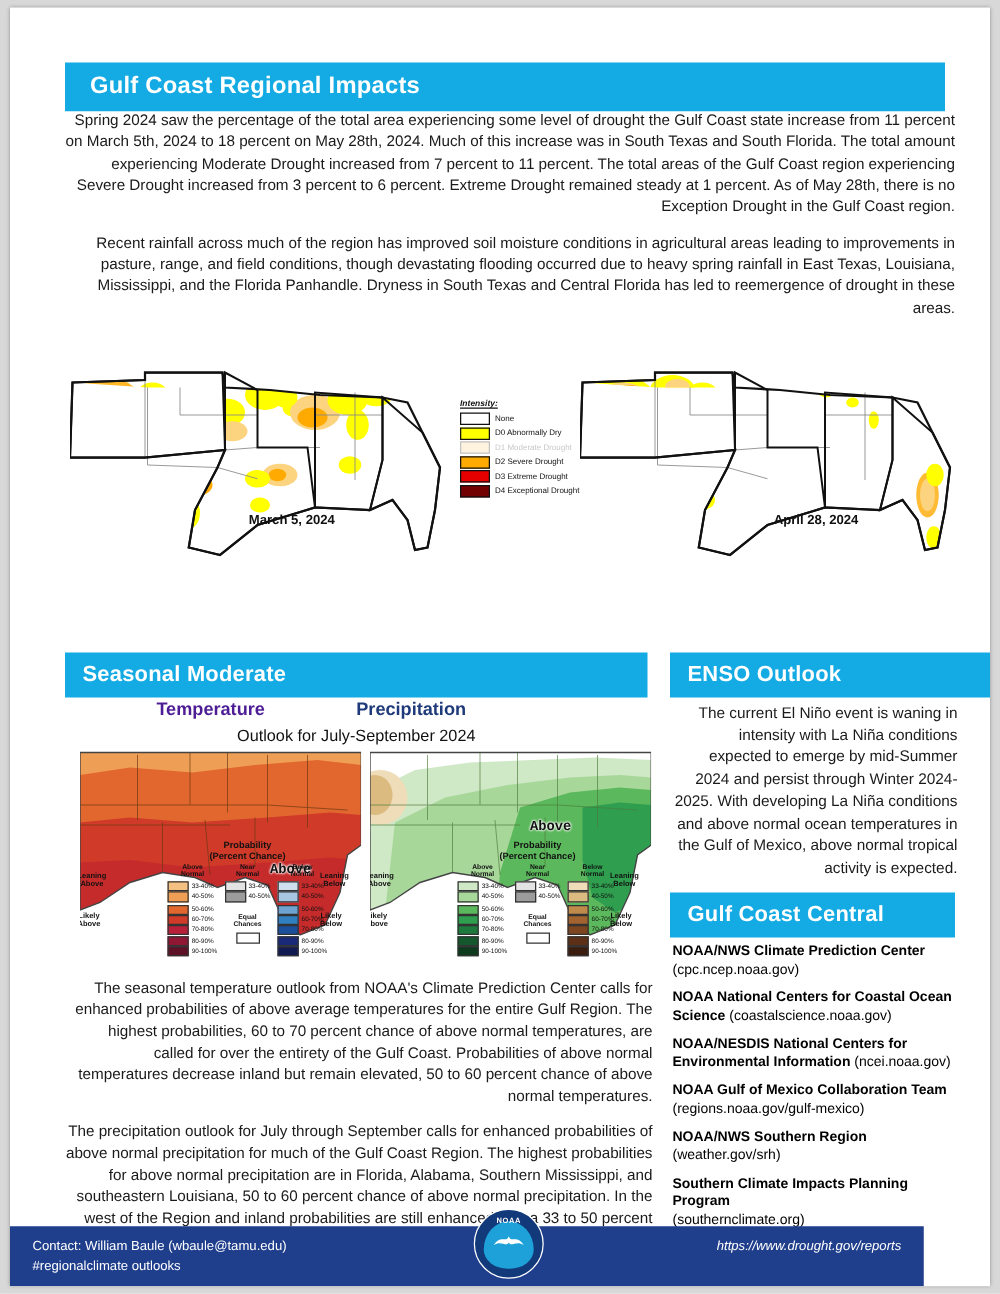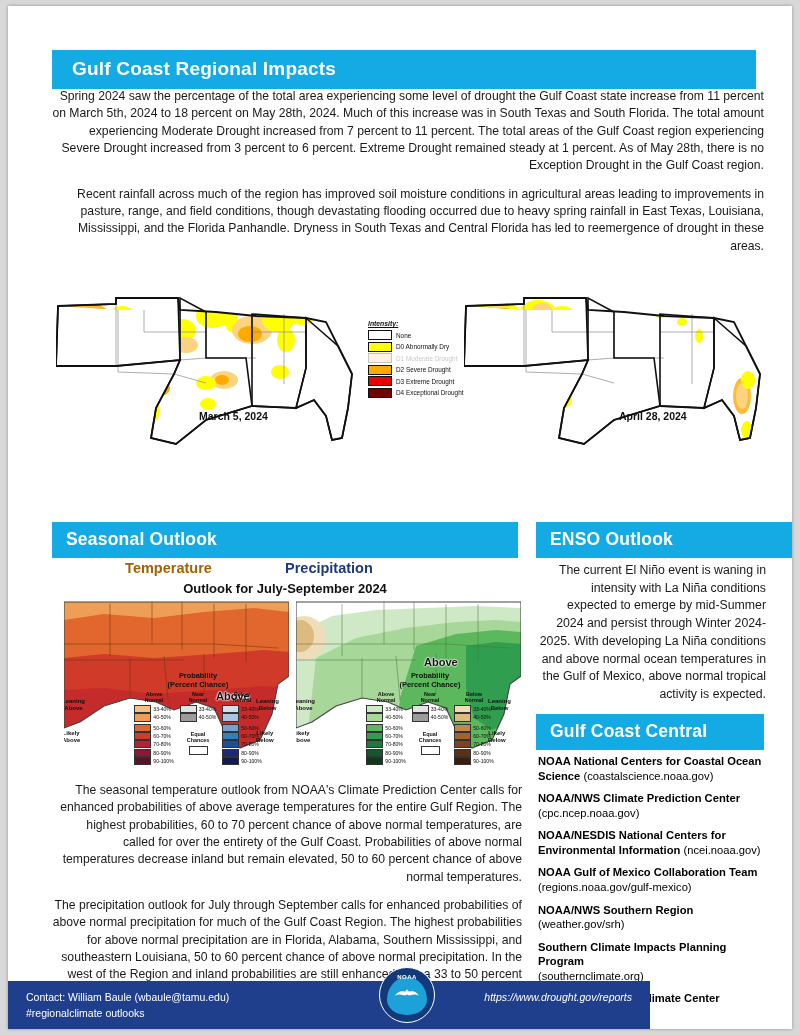--- a/index.html
+++ b/index.html
@@ -47,40 +47,41 @@
   .legend-box { position:absolute; font-size:6.4px; color:#111; }
   .legend-title { font-style:italic; font-weight:bold; text-decoration:underline; font-size:6.8px; margin-bottom:3px;}
   .legend-row { display:flex; align-items:center; margin-bottom:1.5px; }
   .legend-sw { width:22px; height:8px; border:1px solid #111; margin-right:4px; }
 
   
   .omap { position:relative; overflow:hidden; }
   .omap .abovetag {
     position:absolute; font-weight:bold; font-size:11px; color:#111;
     text-shadow:0 0 2px #fff,0 0 2px #fff,0 0 2px #fff;
+    font-family:Liberation Mono, monospace;
   }
   .problegend { position:absolute; font-size:5.1px; color:#111; }
   .pl-title { text-align:center; font-weight:bold; font-size:7.4px; line-height:1.15; }
   .pl-grid { display:flex; justify-content:center; margin-top:2px; }
   .pl-col { margin:0 3px; }
   .pl-head { text-align:center; font-weight:bold; font-size:5.4px; line-height:1.15; margin-bottom:2px; }
   .pl-item { display:flex; align-items:center; height:7.2px; margin-bottom:1.2px; }
   .pl-sw { width:15px; height:6.2px; border:1px solid #333; margin-right:2px; }
   .pl-eq { text-align:center; font-weight:bold; font-size:5.4px; line-height:1.2; margin-top:10px; }
   .pl-eqsw { width:17px; height:7px; border:1px solid #333; background:#fff; margin:2px auto 0; }
   .side { position:absolute; font-weight:bold; font-size:6px; text-align:center; line-height:1.2; color:#111;}
 
   
   .partner { font-size:11.2px; margin-bottom:8px; line-height:1.3; }
   .partner b { font-weight:bold; }
   .partner span { font-weight:normal; }
 
   
   .footer {
-    position:absolute; left:0; bottom:0; width:642px; height:48px;
+    position:absolute; left:0; bottom:0; width:731px; height:48px;
     background:#1f3e8c; color:#ffffff;
   }
   .footer .l { position:absolute; left:18px; top:9px; font-size:10.5px; line-height:1.5; }
   .footer .r { position:absolute; right:18px; top:9px; font-size:10.5px; line-height:1.5; text-align:right; font-style:italic; }
   .noaa {
     position:absolute; left:371px; top:-14px; width:54px; height:54px; border-radius:50%;
     background:#123a7a; border:1.5px solid #fff;
   }
   .noaa .inner {
     position:absolute; left:7px; top:9px; width:40px; height:38px;
@@ -255,29 +256,29 @@
           <path d="M250,30 L282,58 L296,86 L292,120 L286,150 L276,152 L270,128 L258,112 L240,120 L250,80 Z"></path>
         </g>
         <path d="M2,18 L60,16 L60,10 L122,10 L124,22 L160,24 L200,28 L250,30 L270,34 L282,58 L296,86 L292,120 L286,150 L276,152 L270,128 L258,112 L240,120 L196,118 L150,132 L120,156 L95,150 L100,120 L118,86 L124,72 L60,78 L0,78 Z" fill="none" stroke="#111111" stroke-width="1.8"></path>
       </svg>
       <div class="dmlabel" style="left:155px;top:122px;">April 28, 2024</div>
     </div>
   </div>
 
 
   <div class="bar small" style="position:absolute;left:44px;top:516px;width:466px;box-sizing:border-box;">
-    <span>Seasonal Outlook</span>
+    <span>Seasonal Moderate</span>
   </div>
 
   <div style="position:absolute;left:44px;top:554px;width:466px;">
     <div style="display:flex;">
-      <div style="flex:1;text-align:center;color:#a16207;font-weight:bold;font-size:14.5px;">Temperature</div>
+      <div style="flex:1;text-align:center;color:#4c1d95;font-weight:bold;font-size:14.5px;">Temperature</div>
       <div style="flex:1;text-align:left;color:#1f3a7a;font-weight:bold;font-size:14.5px;">Precipitation</div>
     </div>
-    <div style="text-align:center;font-weight:bold;font-size:13px;color:#111;margin-top:5px;">Outlook for July-September 2024</div>
+    <div style="text-align:center;font-weight:normal;font-size:13px;color:#111;margin-top:5px;">Outlook for July-September 2024</div>
   </div>
 
   <div class="omap" style="position:absolute;left:56px;top:592px;width:225px;height:182px;">
     <svg viewBox="0 0 225 182" width="225" height="182">
       <rect x="0" y="0" width="225" height="182" fill="#ffffff"></rect>
       <defs>
         <clipPath id="tland">
             <path d="M0,4 L225,4 L225,78 L214,86 L208,116 L196,142 L176,150 L160,132 L150,110 L132,104 L110,112 L92,104 L66,100 L40,108 L16,124 L0,130 Z"></path>
           </clipPath>
       </defs>
@@ -528,26 +529,26 @@
   </div>
   <div style="position:absolute;left:530px;top:556px;width:228px;">
     <p class="body" style="font-size:12.3px;line-height:1.44;margin:0;">The current El Niño event is waning in intensity with La Niña conditions expected to emerge by mid-Summer 2024 and persist through Winter 2024-2025. With developing La Niña conditions and above normal ocean temperatures in the Gulf of Mexico, above normal tropical activity is expected.</p>
   </div>
 
   <div class="bar small" style="position:absolute;left:528px;top:708px;width:228px;box-sizing:border-box;">
     <span>Gulf Coast Central</span>
   </div>
   <div style="position:absolute;left:530px;top:748px;width:232px;">
     <div class="partner">
+      <b>NOAA/NWS Climate Prediction Center</b><br>
+      <span>(cpc.ncep.noaa.gov)</span>
+    </div>
+    <div class="partner">
       <b>NOAA National Centers for Coastal Ocean Science</b>
       <span>(coastalscience.noaa.gov)</span>
-    </div>
-    <div class="partner">
-      <b>NOAA/NWS Climate Prediction Center</b><br>
-      <span>(cpc.ncep.noaa.gov)</span>
     </div>
     <div class="partner">
       <b>NOAA/NESDIS National Centers for Environmental Information</b>
       <span>(ncei.noaa.gov)</span>
     </div>
     <div class="partner">
       <b>NOAA Gulf of Mexico Collaboration Team</b><br>
       <span>(regions.noaa.gov/gulf-mexico)</span>
     </div>
     <div class="partner">

